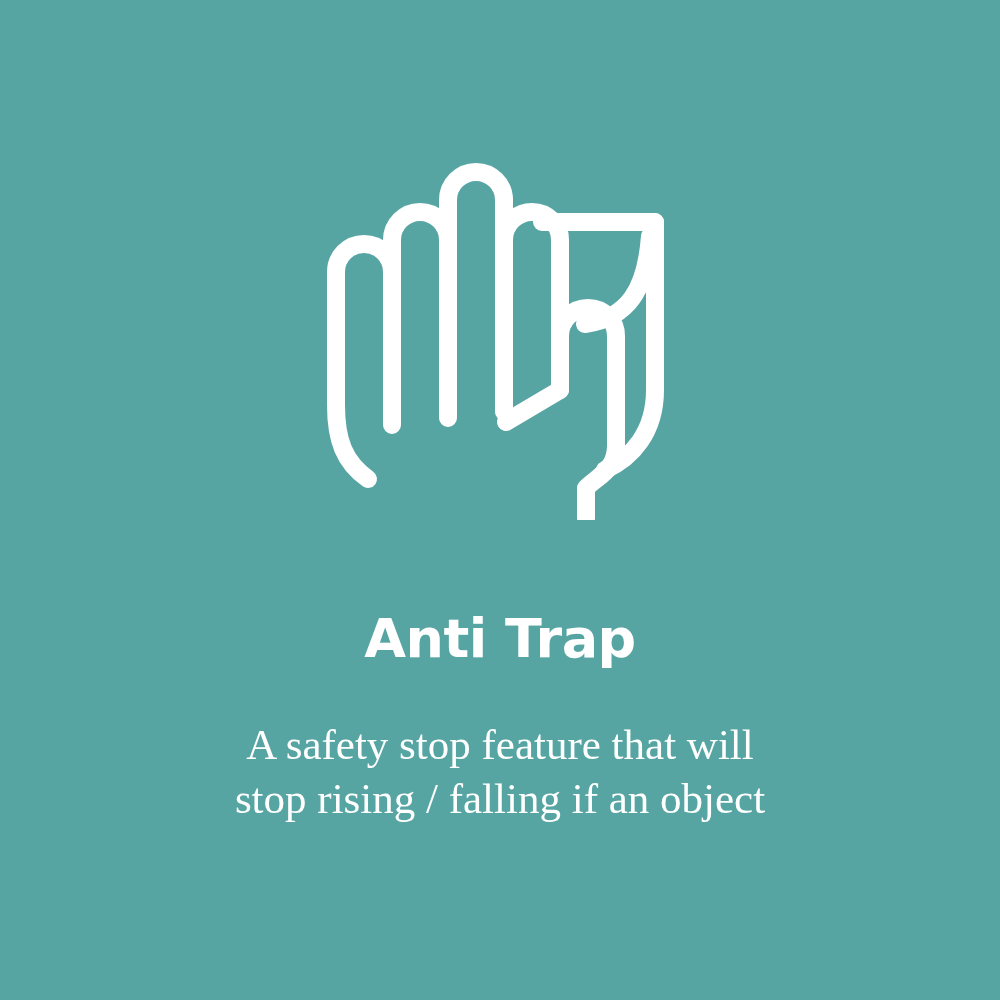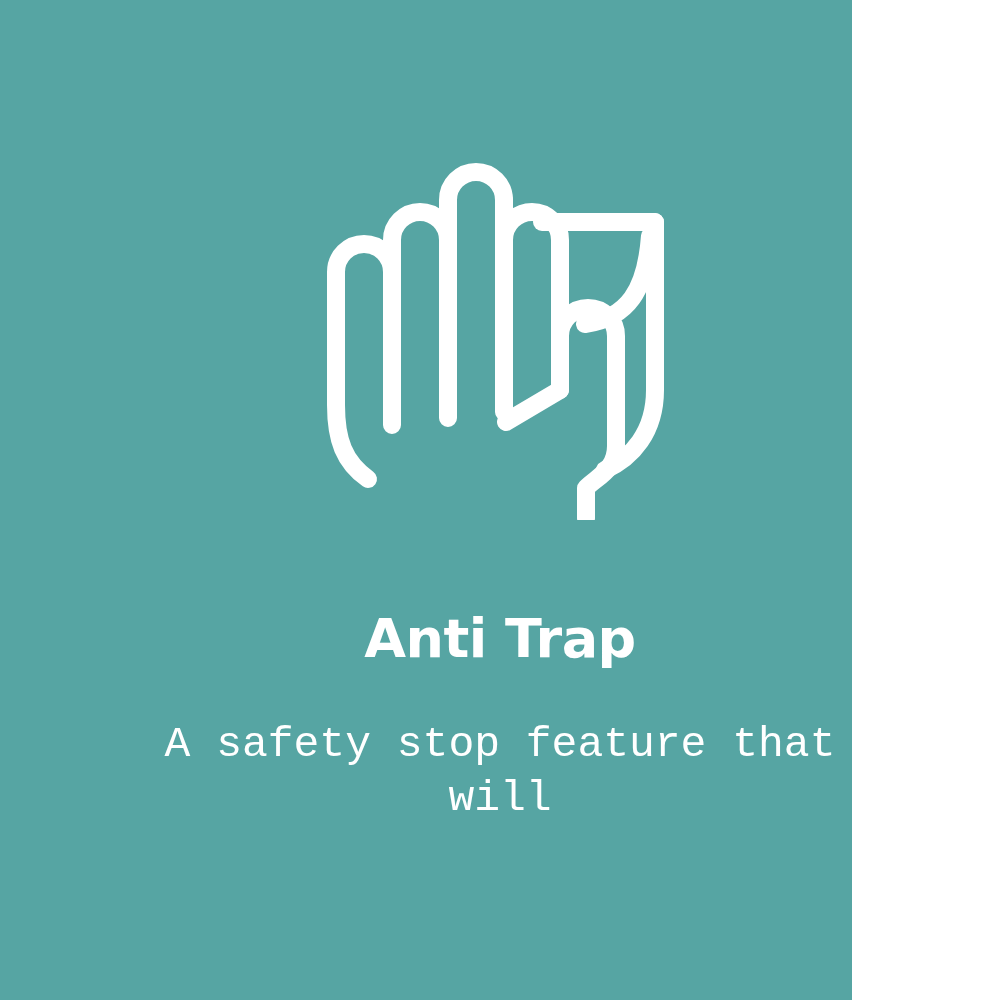--- a/index.html
+++ b/index.html
@@ -7,21 +7,21 @@
     padding: 0;
   }
   body {
     width: 1000px;
     height: 1000px;
     overflow: hidden;
     font-family: "Liberation Sans", sans-serif;
   }
   #card {
     position: relative;
-    width: 852px;
+    width: 1000px;
     height: 1000px;
     background: #56a5a3;
     display: flex;
     flex-direction: column;
     align-items: center;
     box-sizing: border-box;
   }
   #icon-wrap {
     position: absolute;
     left: 0;
@@ -49,21 +49,21 @@
     font-family: "DejaVu Sans", sans-serif;
     font-weight: bold;
     font-size: 54px;
     letter-spacing: -0.5px;
     line-height: 1.0;
     margin: 0;
     padding: 0;
   }
   #desc {
     color: #ffffff;
-    font-family: Liberation Mono, monospace;
+    font-family: Liberation Serif, serif;
     font-weight: 400;
     font-size: 43px;
     line-height: 54px;
     margin: 0;
     padding: 0;
     width: 760px;
     margin-left: auto;
     margin-right: auto;
     margin-top: 52px;
   }
@@ -94,16 +94,17 @@
 
       <path d="M 340 96 C 336 150 318 178 275 184"></path>
 
     </svg>
   </div>
 
   <div id="text-block">
     <div id="title">Anti Trap</div>
     <div id="desc">
       <div>A safety stop feature that will</div>
+      <div>stop rising / falling if an object</div>
     </div>
   </div>
 
 </div>
 
 </body></html>

